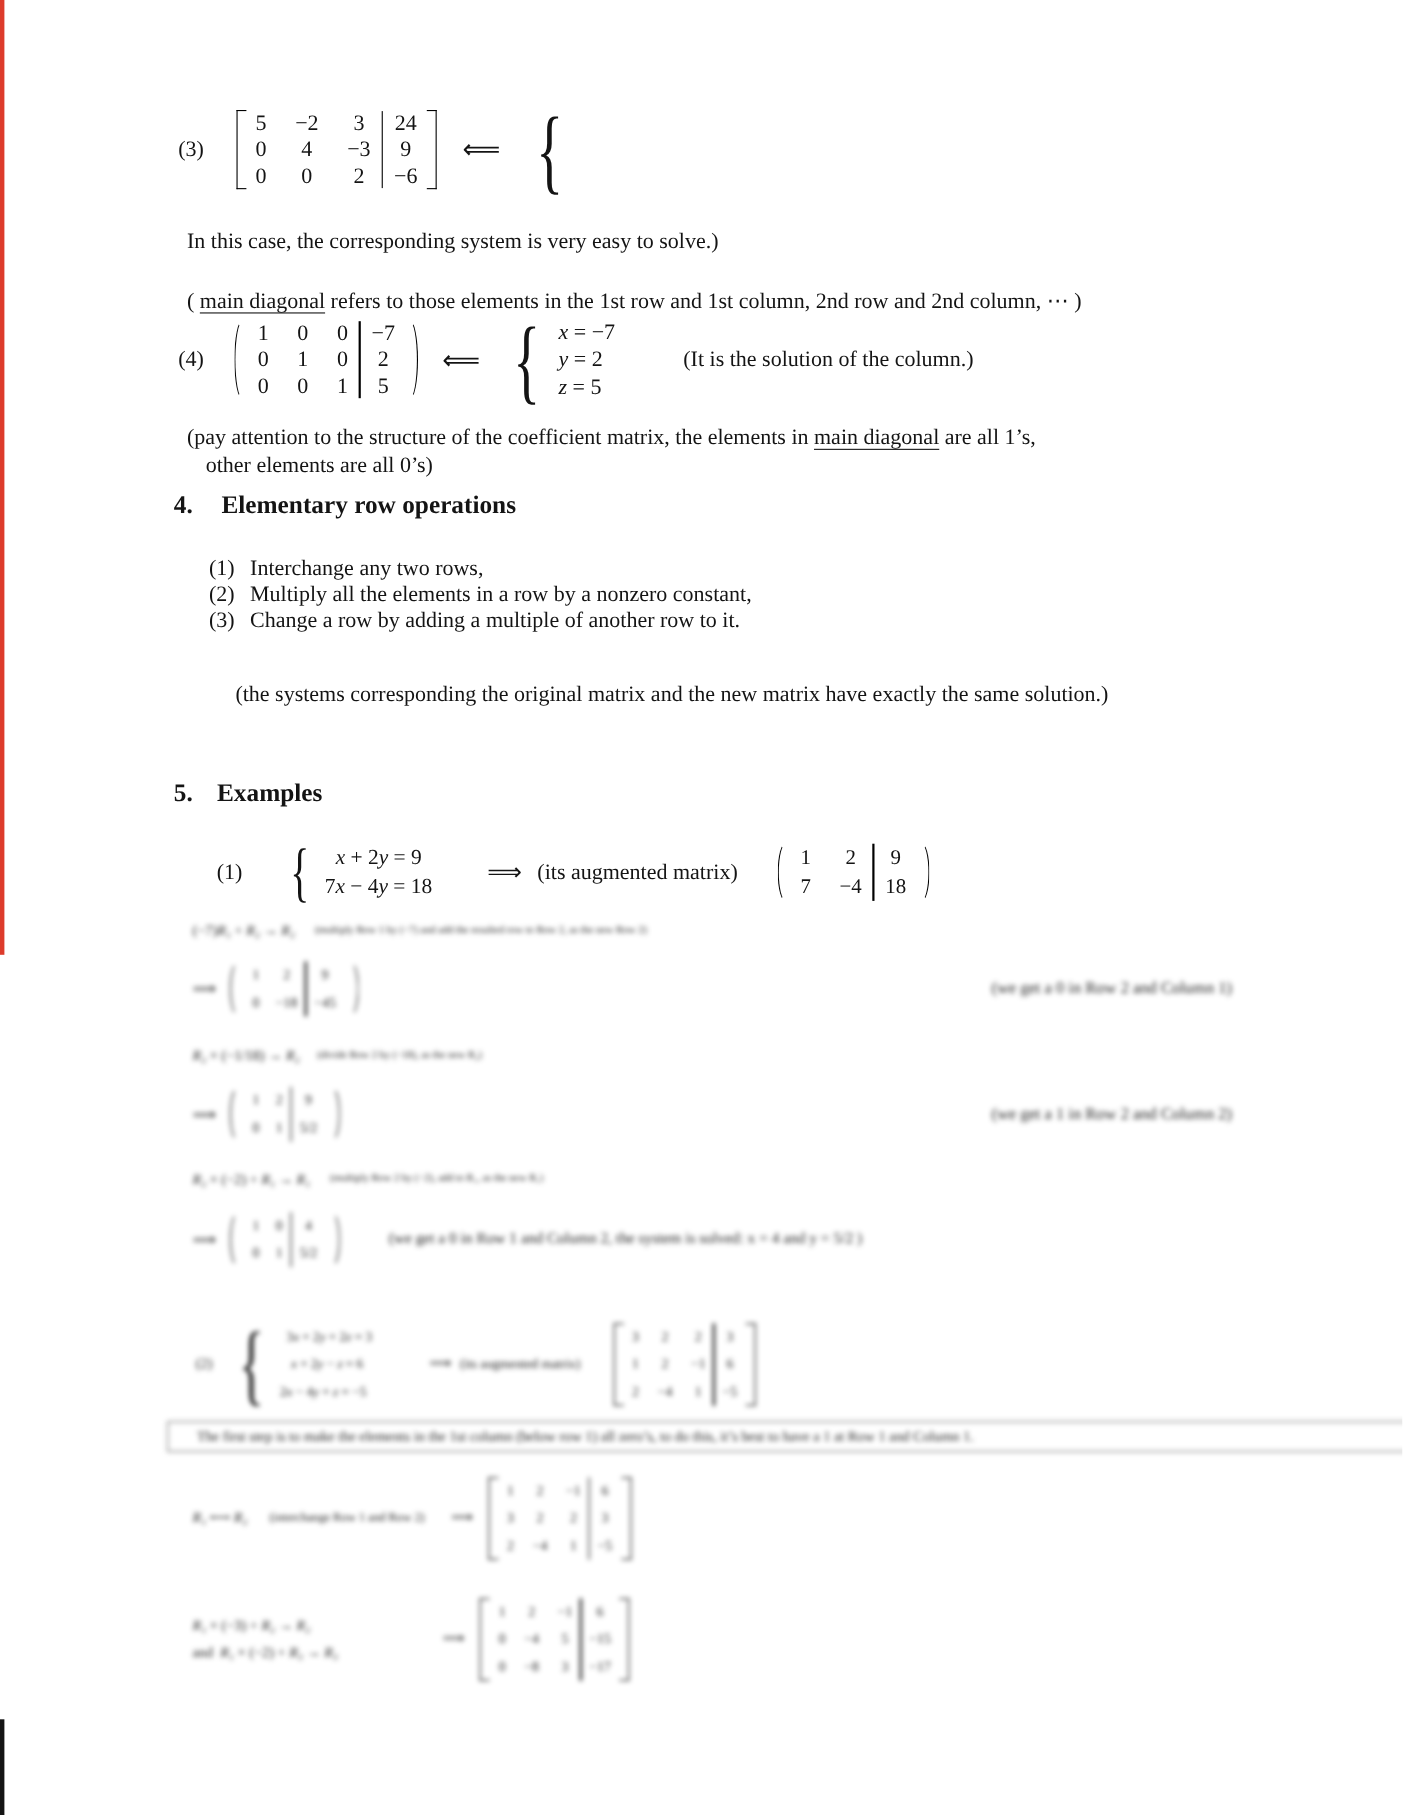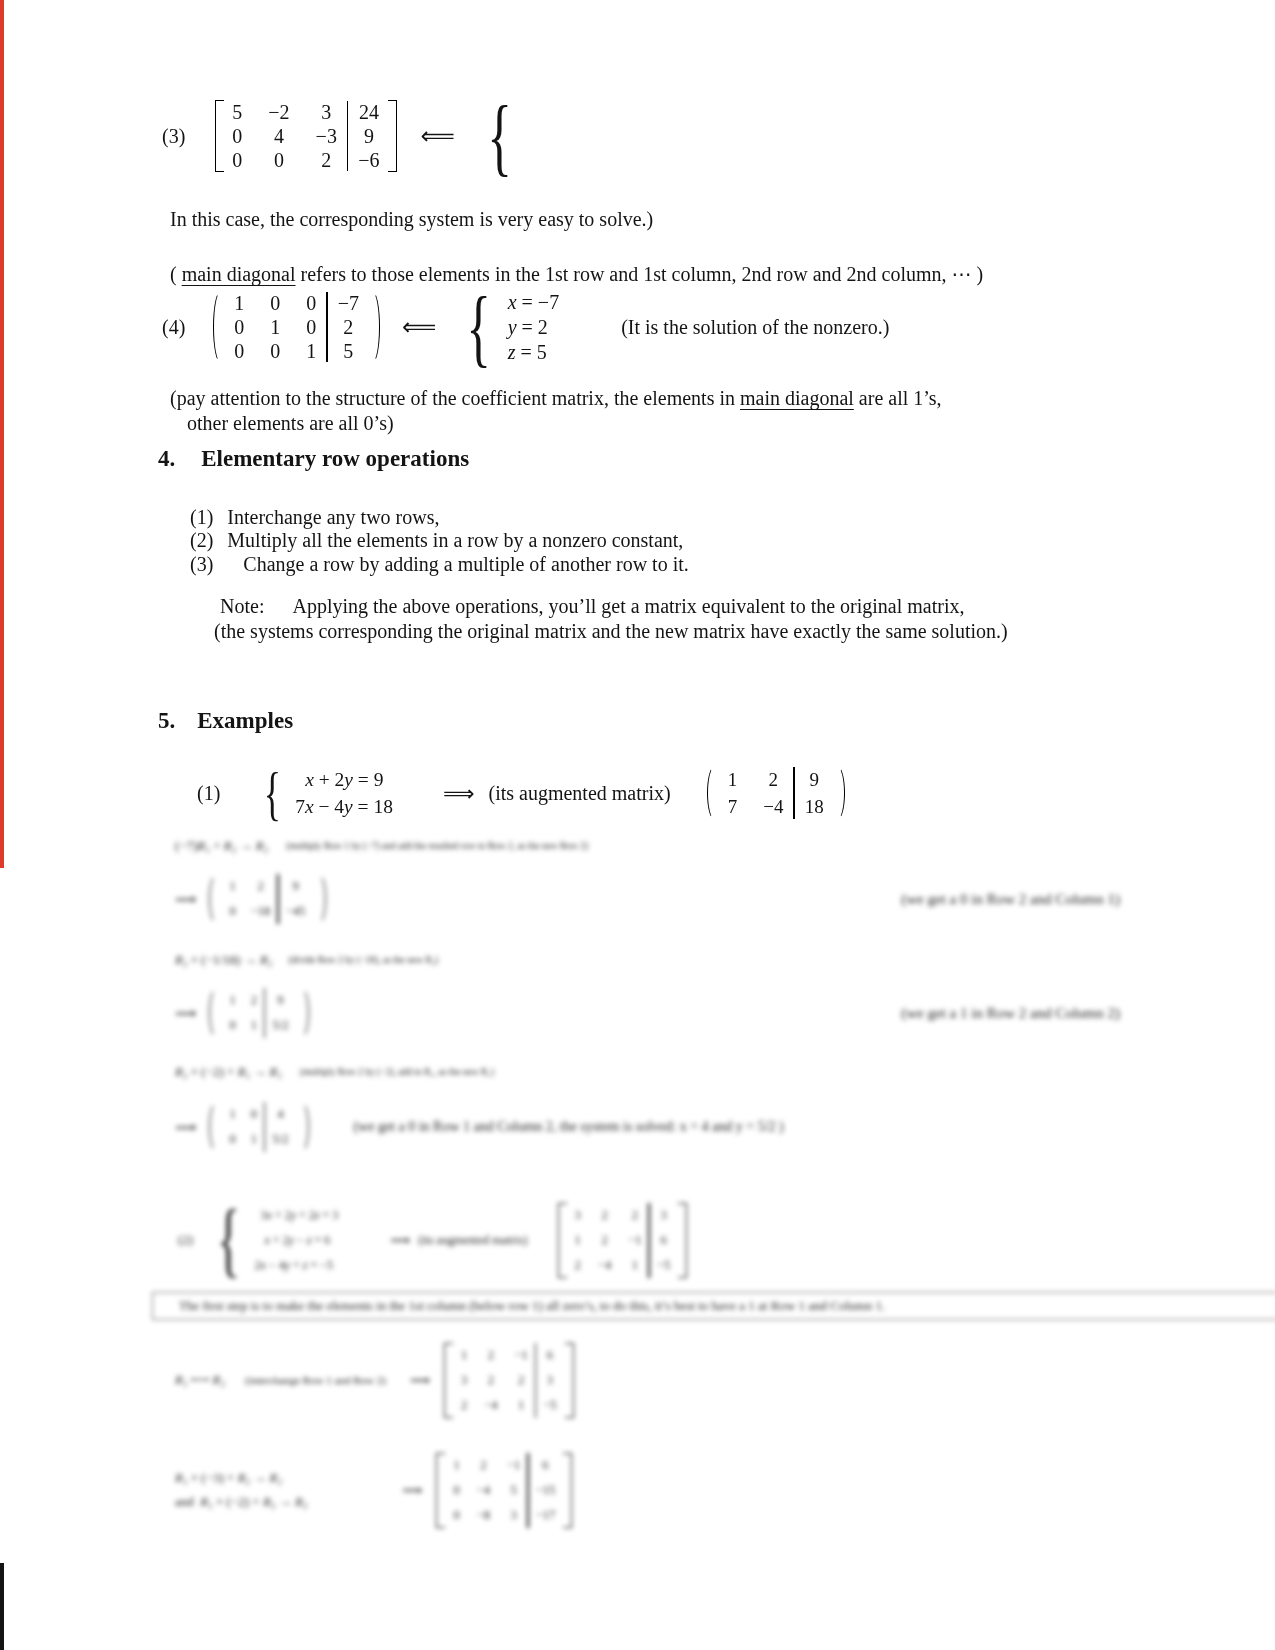--- a/index.html
+++ b/index.html
@@ -93,21 +93,21 @@
         </span>
       <span class="pr"></span>
     </span>
     <span class="arrow" style="font-size:24px;margin:0 22px;">⟸</span>
     <span class="brace" style="font-size:86px;">{</span>
     <span class="sysgrid" style="grid-auto-rows:25px;margin-left:8px;">
       <span class="math fs20"><i>x</i> = −7</span>
       <span class="math fs20"><i>y</i> = 2</span>
       <span class="math fs20"><i>z</i> = 5</span>
     </span>
-    <span class="fs20" style="margin-left:62px;">(It is the solution of the nonzero.)</span>
+    <span class="fs20" style="margin-left:62px;">(It is the solution of the column.)</span>
   </div>
 
   <div class="abs fs20" style="left:170px;top:386px;">
     <span>(pay attention to the structure of the coefficient matrix, the elements in </span><span class="ul">main diagonal</span><span> are all 1’s,</span>
   </div>
   <div class="abs fs20" style="left:187px;top:411px;">other elements are all 0’s)</div>
 
   <div class="abs row" style="left:158px;top:446px;">
     <span class="hd">4.</span>
     <span class="hd" style="margin-left:26px;">Elementary row operations</span>
@@ -117,28 +117,24 @@
     <div class="row" style="height:23.5px;">
       <span class="fs20">(1)</span>
       <span class="fs20" style="margin-left:14px;">Interchange any two rows,</span>
     </div>
     <div class="row" style="height:23.5px;">
       <span class="fs20">(2)</span>
       <span class="fs20" style="margin-left:14px;">Multiply all the elements in a row by a nonzero constant,</span>
     </div>
     <div class="row" style="height:23.5px;">
       <span class="fs20">(3)</span>
-      <span class="fs20" style="margin-left:30px;">Change a row by adding a multiple of another row to it.</span>
-    </div>
-  </div>
-
-  <div class="abs row" style="left:220px;top:594px;">
-    <span class="fs20">Note:</span>
-    <span class="fs20" style="margin-left:28px;">Applying the above operations, you’ll get a matrix equivalent to the original matrix,</span>
-  </div>
+      <span class="fs20" style="margin-left:14px;">Change a row by adding a multiple of another row to it.</span>
+    </div>
+  </div>
+
   <div class="abs fs20" style="left:214px;top:619px;">(the systems corresponding the original matrix and the new matrix have exactly the same solution.)</div>
 
   <div class="abs row" style="left:158px;top:708px;">
     <span class="hd">5.</span>
     <span class="hd" style="margin-left:22px;">Examples</span>
   </div>
 
   <div class="abs row" style="left:197px;top:762px;height:62px;">
     <span class="fs20">(1)</span>
     <span class="brace" style="font-size:60px;margin-left:38px;">{</span>

